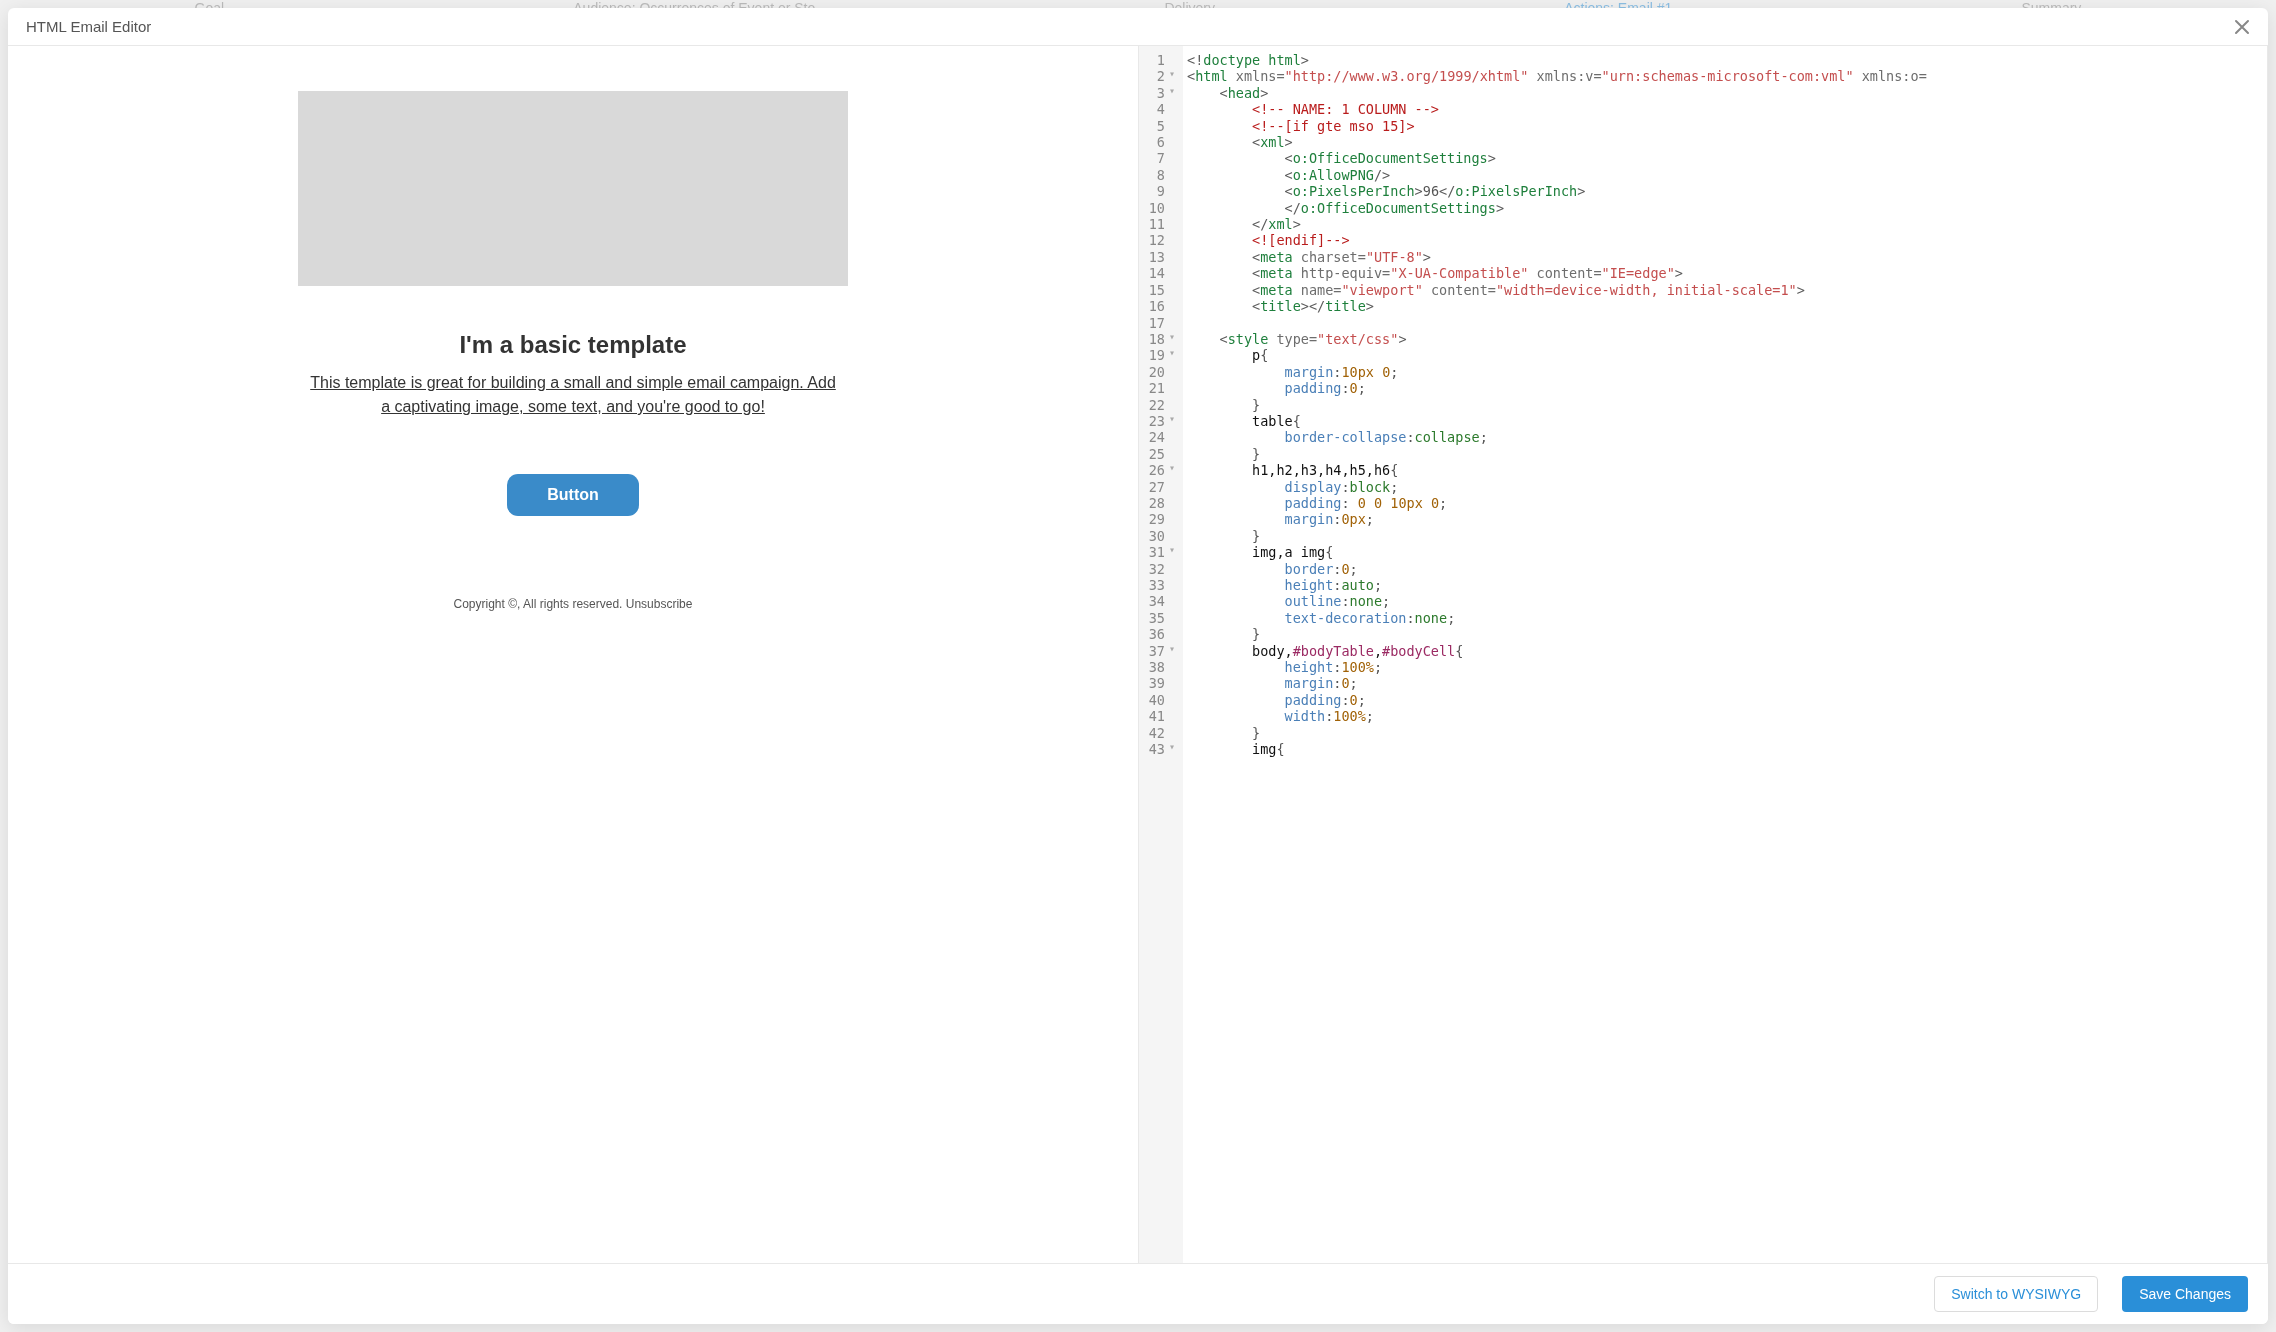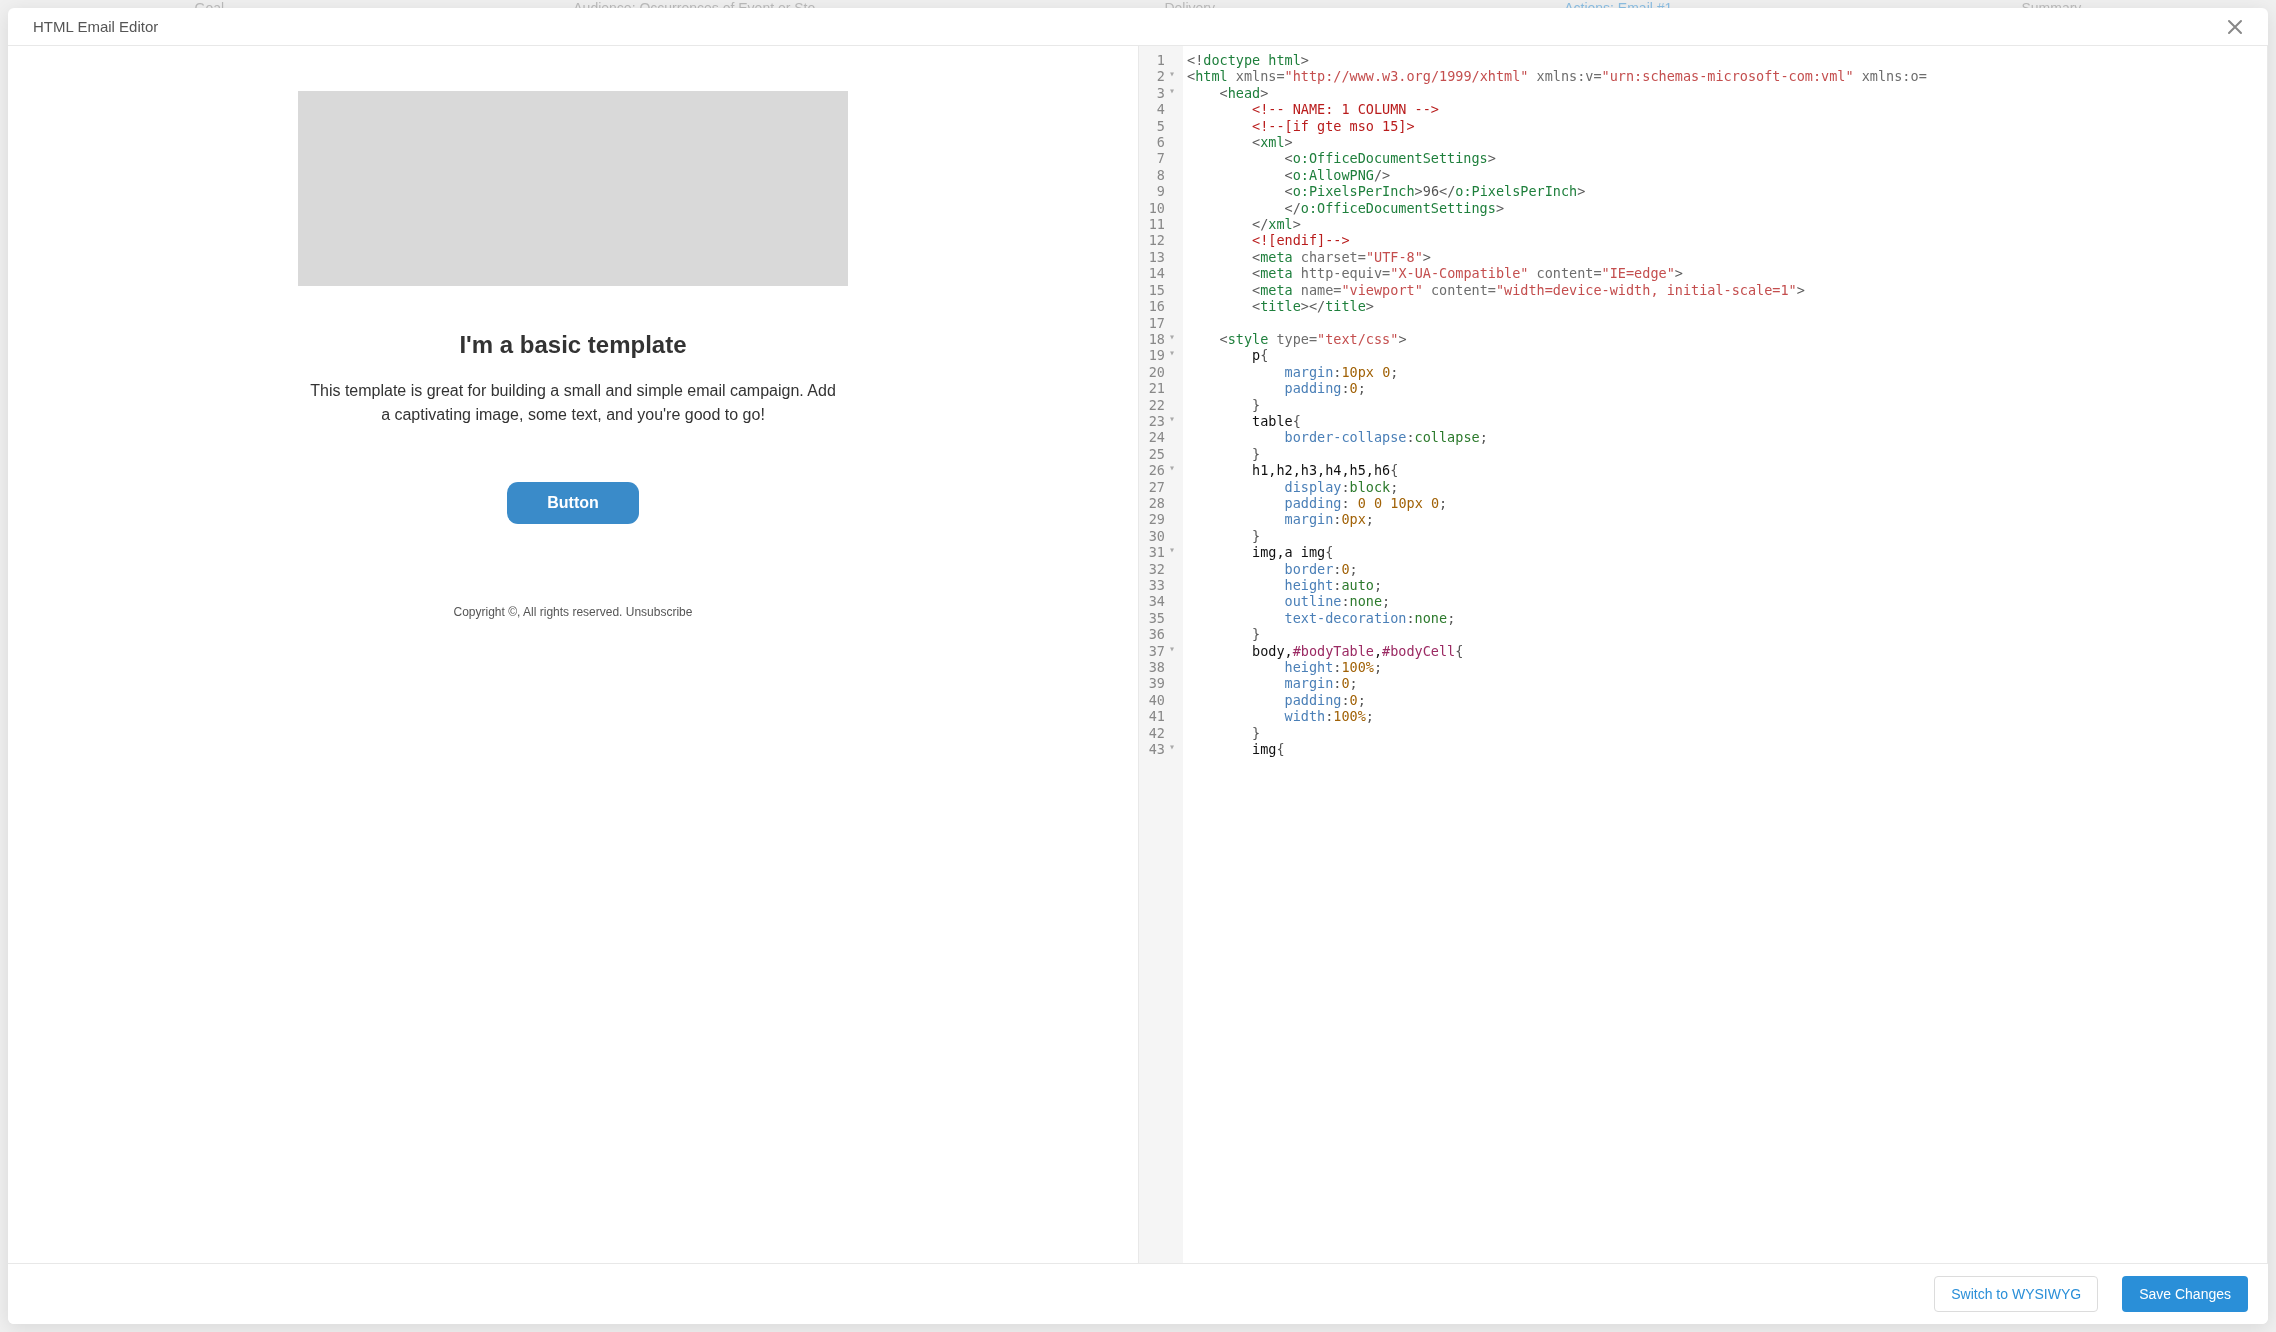--- a/index.html
+++ b/index.html
@@ -27,21 +27,21 @@
   box-shadow: 0 4px 20px rgba(0,0,0,0.1);
   display: flex;
   flex-direction: column;
   overflow: hidden;
 }
 
 .modal-header {
   display: flex;
   align-items: center;
   justify-content: space-between;
-  padding: 10px 25px;
+  padding: 10px 18px;
   border-bottom: 1px solid #e8e8e8;
 }
 .modal-header .title {
   font-size: 15px;
   color: #555;
 }
 .close-icon {
   cursor: pointer;
   color: #888;
 }
@@ -72,26 +72,27 @@
   background: #d9d9d9;
 }
 .preview-heading {
   margin-top: 45px;
   font-size: 24px;
   font-weight: 700;
   color: #333;
   font-family: Helvetica, Arial, sans-serif;
 }
 .preview-body-text {
-  margin-top: 20px;
+  margin-top: 12px;
   font-size: 16px;
   color: #333;
   line-height: 1.5;
   padding: 0 10px;
   font-family: Helvetica, Arial, sans-serif;
+  text-decoration: underline;
 }
 .preview-button {
   display: inline-block;
   margin-top: 55px;
   background: #3a8bc9;
   color: #fff;
   font-weight: 700;
   font-size: 16px;
   padding: 12px 40px;
   border: none;

